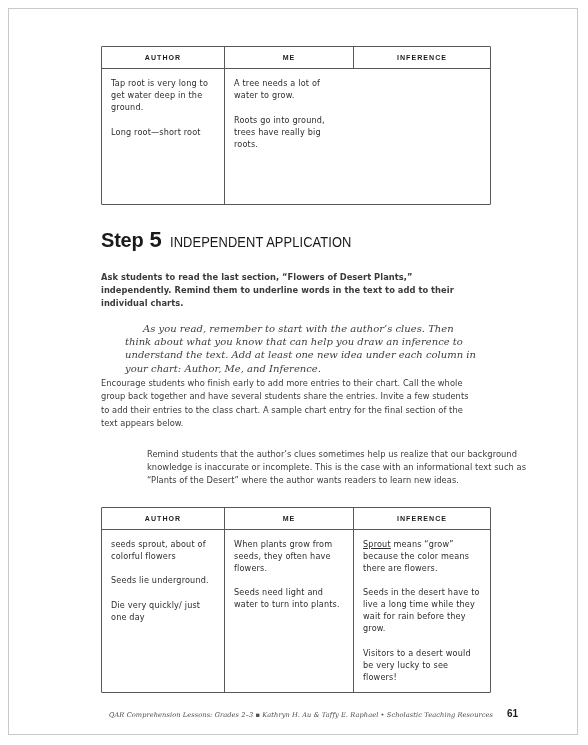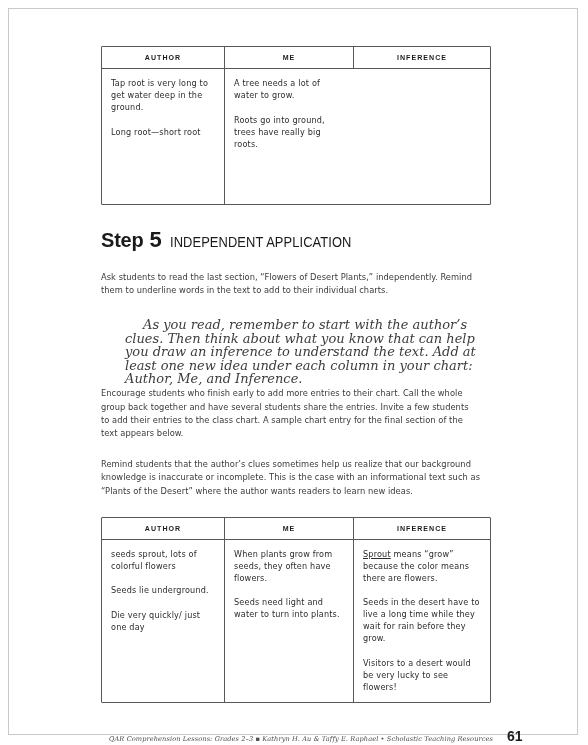--- a/index.html
+++ b/index.html
@@ -120,31 +120,31 @@
 
   
   .body-para {
     font-family: "DejaVu Sans", sans-serif;
     font-size: 8.3px;
     line-height: 13.2px;
     color: #3a3a3a;
     margin: 0;
     letter-spacing: 0.05px;
   }
-  #para-intro   { margin-top: 19px; width: 372px; }
+  #para-intro   { margin-top: 19px; width: 372px; font-weight: bold; }
   #para-encourage { margin-top: 2px; width: 378px; }
-  #para-remind  { margin-top: 18px; width: 380px; }
+  #para-remind  { margin-top: 18px; width: 380px; margin-left: 46px; }
 
   #quote-block {
-    margin-top: 21px;
+    margin-top: 11px;
     margin-left: 24px;
     width: 352px;
     font-family: "DejaVu Serif", serif;
     font-style: italic;
-    font-size: 13px;
+    font-size: 10px;
     line-height: 13.4px;
     color: #3c3c3c;
     text-indent: 18px;
   }
 
   #table-bottom-wrap { margin-top: 19px; }
 
   
   #footer {
     position: absolute;
@@ -159,24 +159,23 @@
     font-family: "DejaVu Serif", serif;
     font-style: italic;
     font-size: 6.6px;
     color: #4a4a4a;
     letter-spacing: 0.1px;
     white-space: nowrap;
   }
   #footer-page {
     font-family: "Liberation Sans", sans-serif;
     font-weight: bold;
-    font-size: 14px;
+    font-size: 10px;
     color: #1c1c1c;
     margin-left: 14px;
-    margin-top: 20px;
   }
 </style>
 </head>
 <body>
 
 <div id="page-sheet">
 
   <div id="content-area">
 
     <div class="qar-table" id="table-top">
@@ -230,21 +229,21 @@
           <div class="qar-cell col-1">
             <div class="qar-head-cell">ME</div>
           </div>
           <div class="qar-cell col-2">
             <div class="qar-head-cell">INFERENCE</div>
           </div>
         </div>
         <div class="qar-body-row">
           <div class="qar-cell col-0">
             <div class="qar-body-cell">
-              <p class="qar-entry">seeds sprout, lots of colorful flowers</p>
+              <p class="qar-entry">seeds sprout, about of colorful flowers</p>
               <p class="qar-entry">Seeds lie underground.</p>
               <p class="qar-entry">Die very quickly/ just one day</p>
             </div>
           </div>
           <div class="qar-cell col-1">
             <div class="qar-body-cell">
               <p class="qar-entry">When plants grow from seeds, they often have flowers.</p>
               <p class="qar-entry">Seeds need light and water to turn into plants.</p>
             </div>
           </div>

